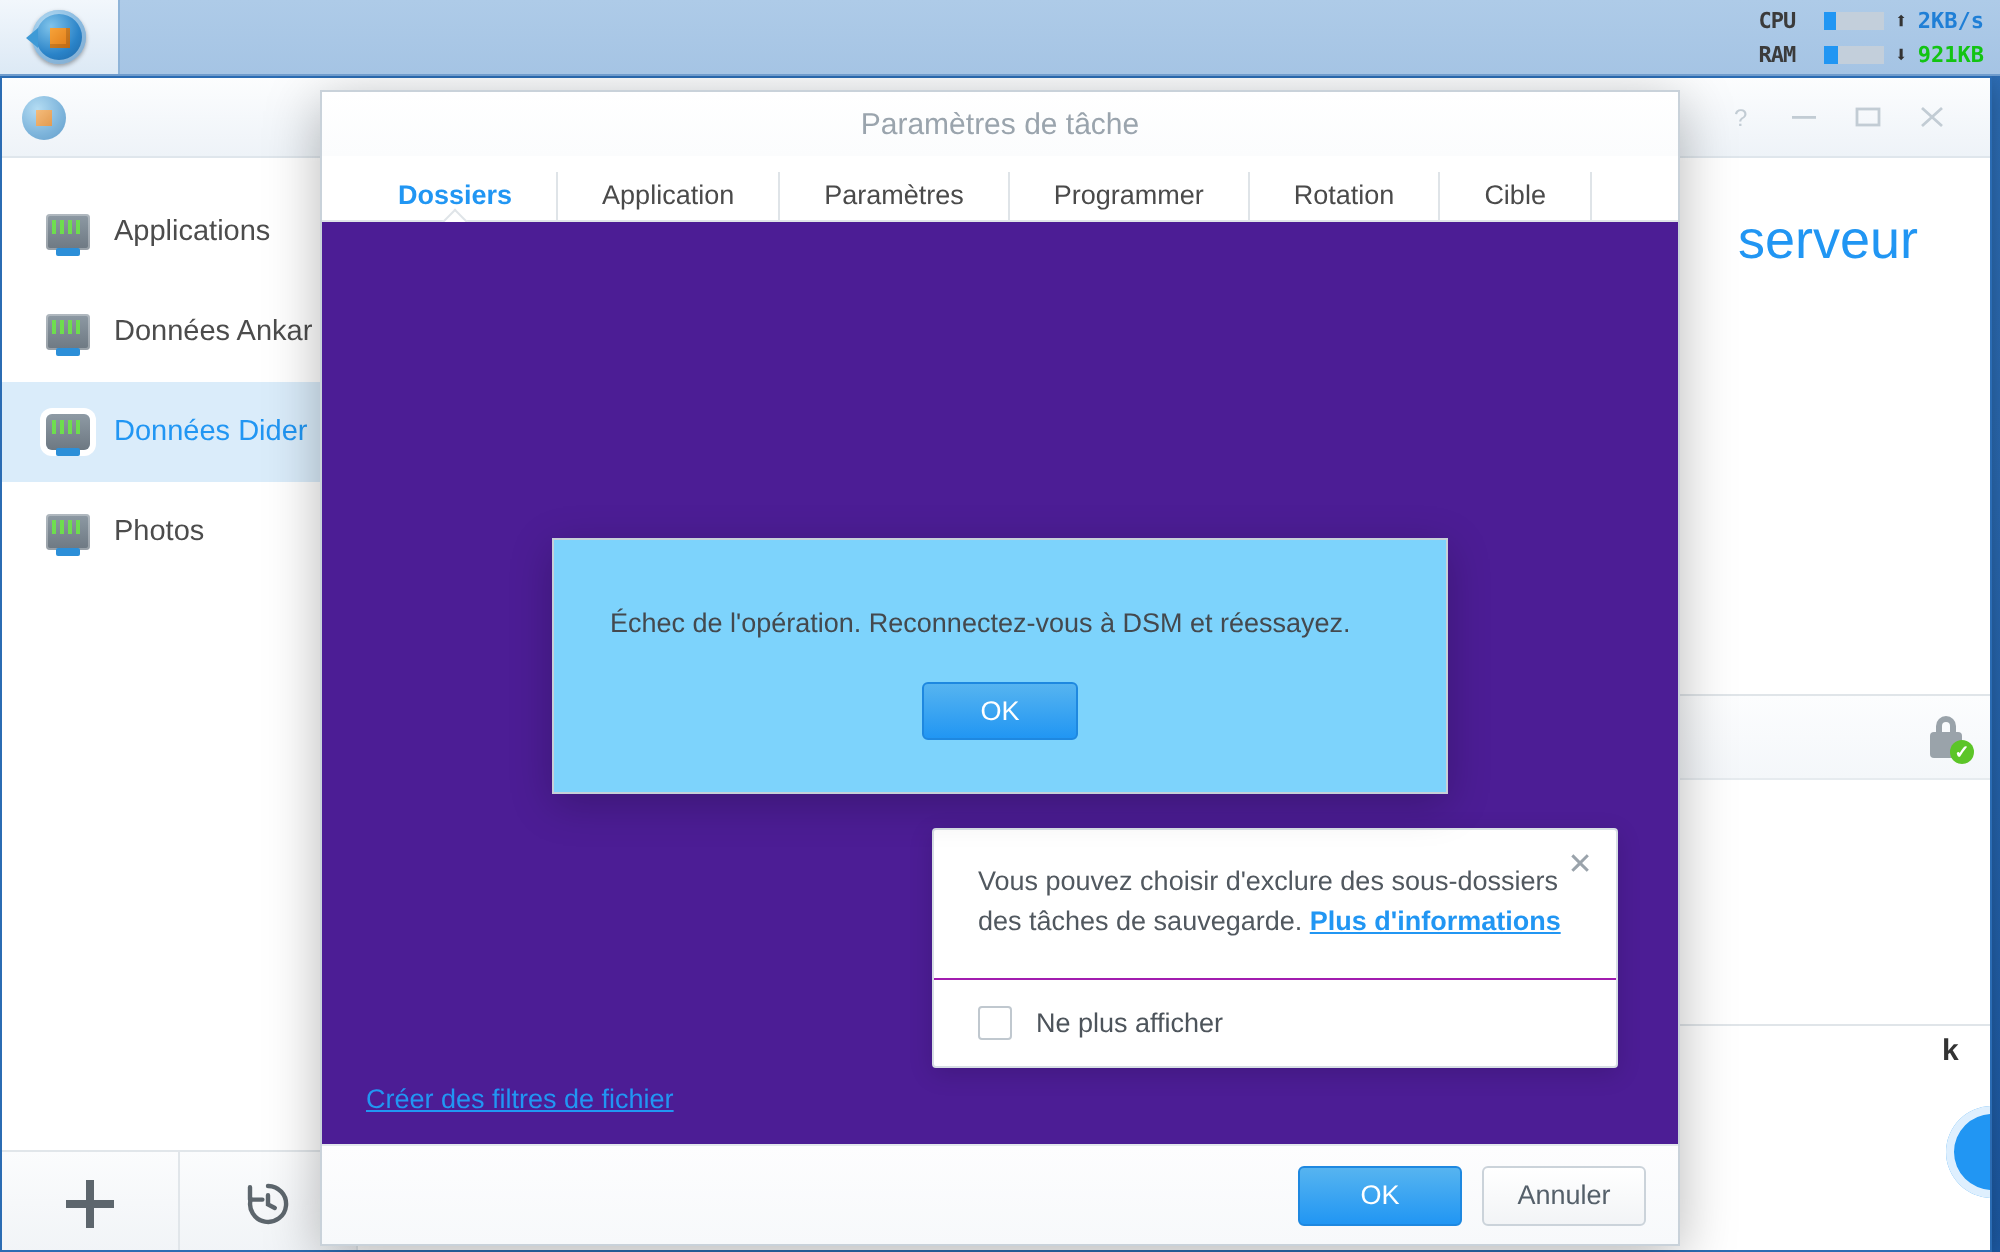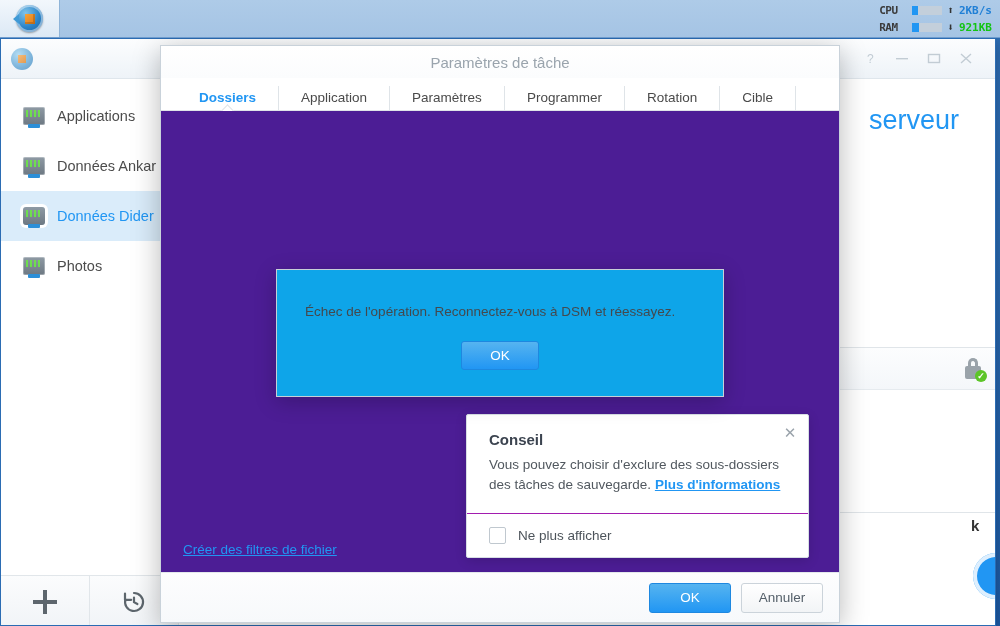--- a/index.html
+++ b/index.html
@@ -420,21 +420,21 @@
     background: #fff;
     flex: 0 0 auto;
   }
   #tip-check-label { font-size: 13.5px; color: #4d545b; }
 
   
   #alert {
     position: absolute;
     left: 115px; top: 223px;
     width: 448px;
-    background: #0ea5e9;
+    background: #7dd3fc;
     border: 1px solid #c7d0d8;
     box-shadow: 0 5px 20px rgba(0,0,0,.22);
     z-index: 40;
   }
   #alert-msg {
     padding: 34px 28px 0 28px;
     font-size: 13.5px;
     color: #44494e;
     text-align: left;
   }
@@ -585,21 +585,20 @@
     <a id="filter-link">Créer des filtres de fichier</a>
   </div>
   <div id="modal-footer">
     <div class="btn btn-primary">OK</div>
     <div class="btn btn-secondary">Annuler</div>
   </div>
 
   <div id="tip-popover">
     <div id="tip-main">
       <div id="tip-close">✕</div>
-      <div id="tip-title">Conseil</div>
       <div id="tip-text"><span>Vous pouvez choisir d'exclure des sous-dossiers des tâches de sauvegarde. </span><a id="tip-link">Plus d'informations</a></div>
     </div>
     <div id="tip-foot">
       <span class="checkbox"></span>
       <span id="tip-check-label">Ne plus afficher</span>
     </div>
   </div>
 
   <div id="alert">
     <div id="alert-msg">Échec de l'opération. Reconnectez-vous à DSM et réessayez.</div>

